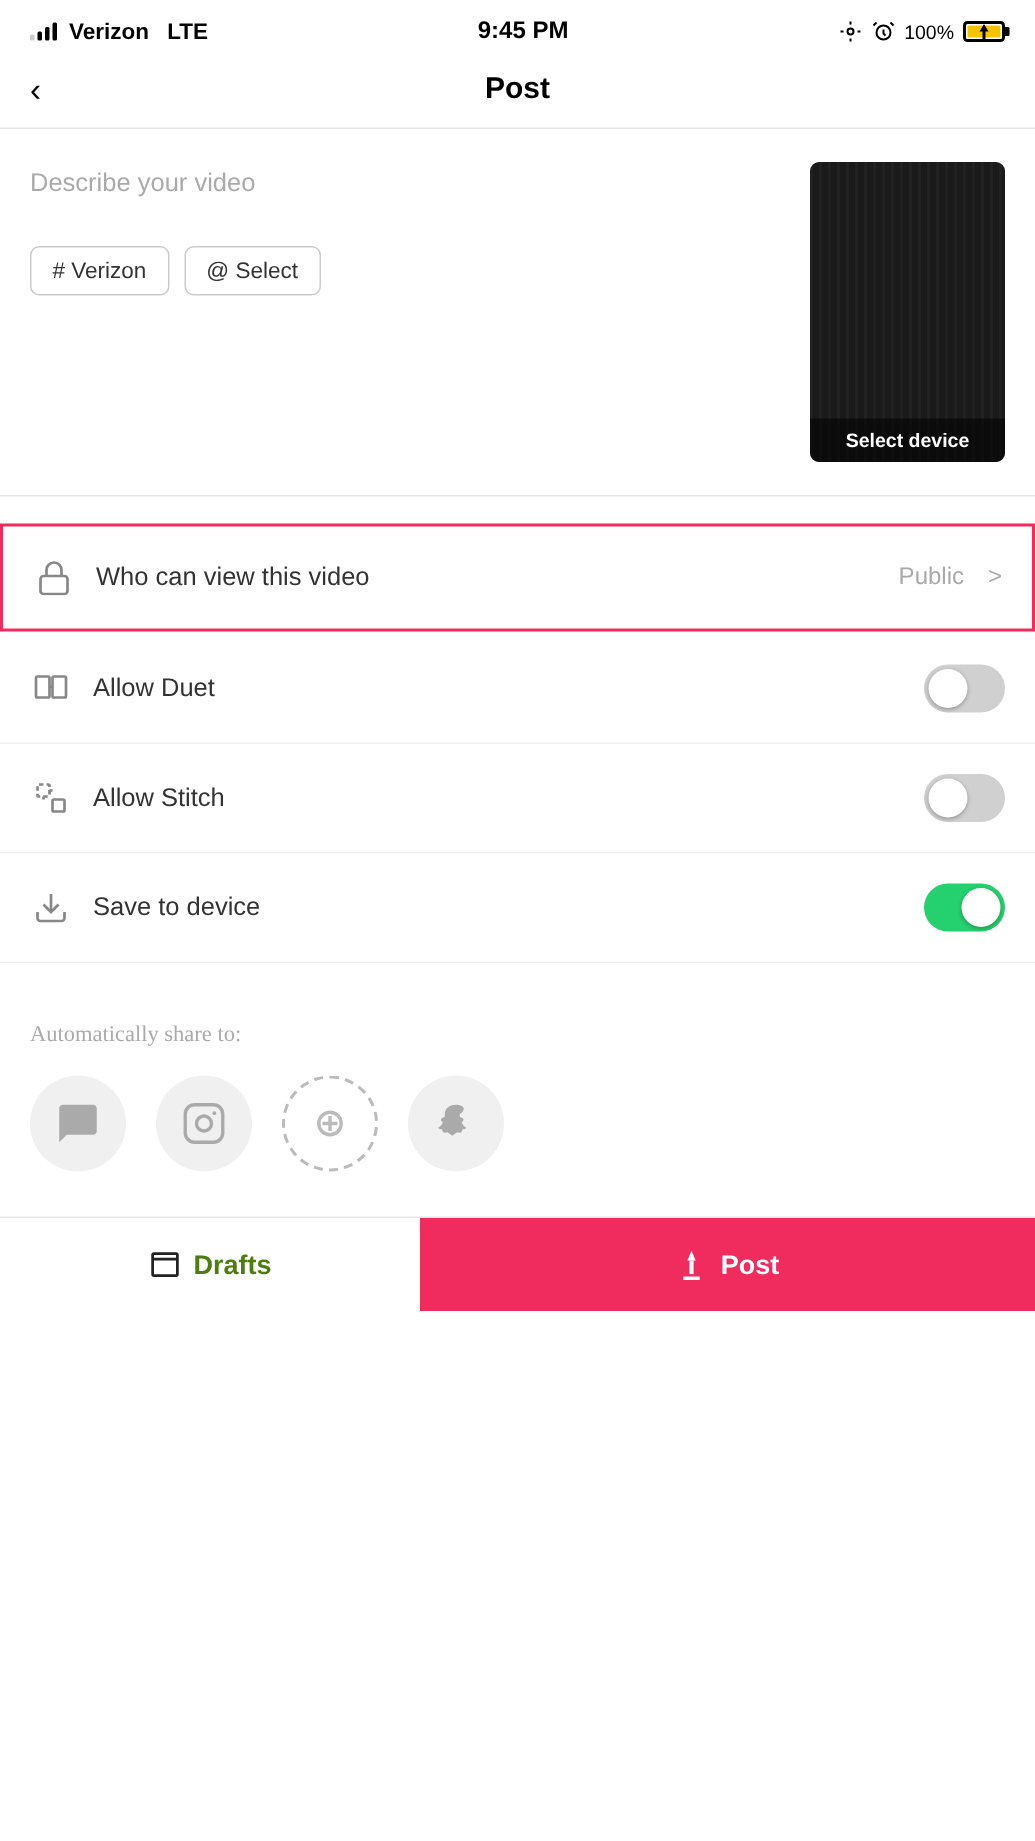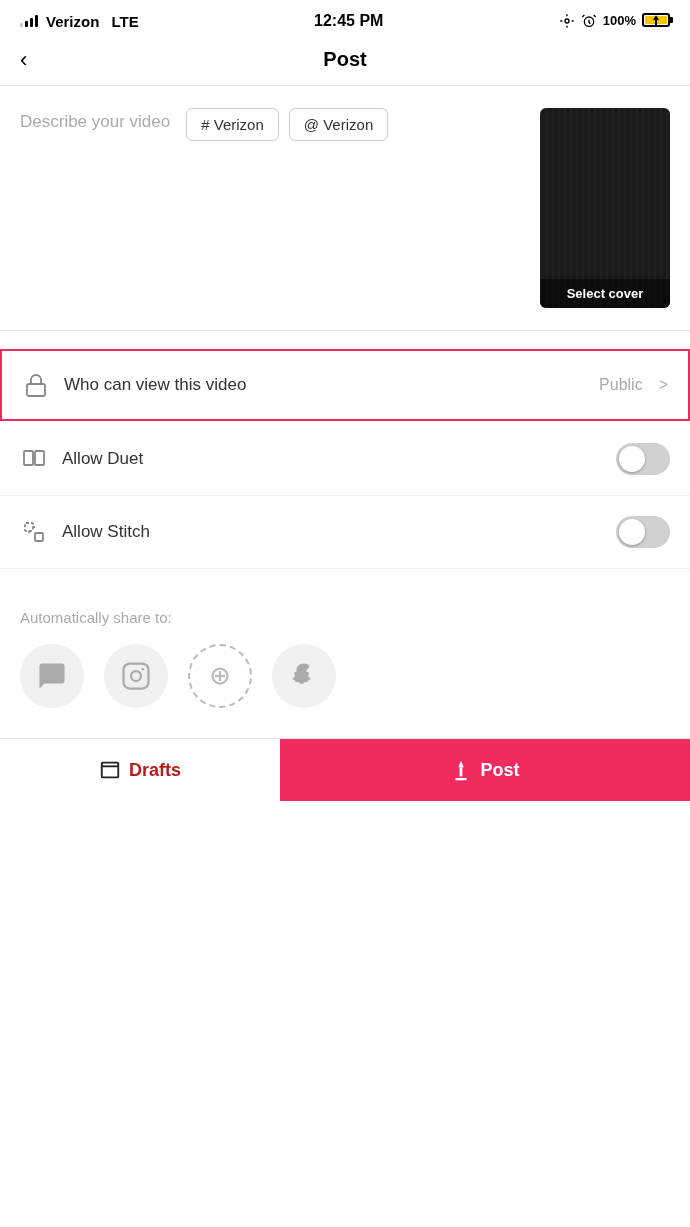--- a/index.html
+++ b/index.html
@@ -39,24 +39,24 @@
       background: #000;
       border-radius: 1px;
     }
     .signal-bar.empty { background: #ccc; }
     .status-center {
       font-size: 16px;
       font-weight: 600;
     }
     .status-right {
       display: flex;
-      align-items: flex-start;
+      align-items: center;
       gap: 6px;
       font-size: 13px;
-      font-weight: 700;
+      font-weight: 400;
     }
     .battery-container {
       display: flex;
       align-items: center;
       gap: 2px;
     }
     .battery {
       width: 28px;
       height: 14px;
       border: 2px solid #000;
@@ -116,22 +116,22 @@
     .video-section {
       display: flex;
       align-items: flex-start;
       padding: 22px 20px;
       border-bottom: 1px solid #e8e8e8;
       gap: 16px;
     }
     .description-area {
       flex: 1;
       display: flex;
-      flex-direction: row;
-      gap: 16px;
+      flex-direction: column;
+      gap: 32px;
     }
     .description-placeholder {
       color: #aaa;
       font-size: 17px;
       padding-top: 4px;
     }
     .tag-buttons {
       display: flex;
       gap: 10px;
     }
@@ -247,20 +247,21 @@
       background: #fff;
       box-shadow: 0 1px 3px rgba(0,0,0,0.3);
       transition: left 0.2s;
     }
     .toggle.on .toggle-knob { left: 25px; }
     .toggle.off .toggle-knob { left: 3px; }
 
     
     .auto-share-section {
       padding: 24px 20px 20px;
+      font-family: Liberation Serif, serif;
     }
     .auto-share-title {
       font-size: 15px;
       color: #aaa;
       margin-bottom: 18px;
     }
     .share-icons-row {
       display: flex;
       gap: 20px;
       align-items: center;
@@ -296,21 +297,21 @@
       padding: 20px 10px;
       font-size: 18px;
       font-weight: 600;
       background: #fff;
       border: none;
       cursor: pointer;
       display: flex;
       align-items: center;
       justify-content: center;
       gap: 8px;
-      color: #b91c1c;
+      color: #4d7c0f;
     }
     .post-btn {
       flex: 1.5;
       padding: 20px 10px;
       font-size: 18px;
       font-weight: 700;
       background: #f02C5F;
       border: none;
       cursor: pointer;
       color: #fff;
@@ -328,21 +329,21 @@
     <div class="signal-bars">
       <div class="signal-bar empty" style="height:4px"></div>
       <div class="signal-bar" style="height:6px"></div>
       <div class="signal-bar" style="height:9px"></div>
       <div class="signal-bar" style="height:12px"></div>
     </div>
     <span>Verizon</span>
     &nbsp;
     <span>LTE</span>
   </div>
-  <div class="status-center">12:45 PM</div>
+  <div class="status-center">9:45 PM</div>
   <div class="status-right">
 
     <svg width="16" height="16" viewBox="0 0 24 24" fill="none" stroke="#000" stroke-width="2">
       <circle cx="12" cy="12" r="3"></circle>
         <path d="M12 2v3M12 19v3M2 12h3M19 12h3"></path>
     </svg>
     <svg width="16" height="16" viewBox="0 0 24 24" fill="none" stroke="#000" stroke-width="2">
       <circle cx="12" cy="13" r="7"></circle>
         <path d="M12 10v4l2 2"></path>
         <path d="M5 3l-3 3M19 3l3 3"></path>
@@ -363,25 +364,25 @@
 <div class="top-nav">
   <div class="back-btn">‹</div>
   <span class="page-title">Post</span>
 </div>
 
 <div class="video-section">
   <div class="description-area">
     <div class="description-placeholder">Describe your video</div>
     <div class="tag-buttons">
       <button class="tag-btn"># Verizon</button>
-      <button class="tag-btn">@ Verizon</button>
+      <button class="tag-btn">@ Select</button>
     </div>
   </div>
   <div class="video-thumbnail">
-    <div class="select-cover-label">Select cover</div>
+    <div class="select-cover-label">Select device</div>
   </div>
 </div>
 
 <div class="settings-list">
 
   <div class="setting-row highlighted">
     <div class="setting-icon">
       <svg viewBox="0 0 24 24" fill="none" stroke="#888" stroke-width="1.8">
         <rect x="3" y="11" width="18" height="12" rx="2" ry="2"></rect>
         <path d="M7 11V7a5 5 0 0 1 10 0v4"></path>
@@ -417,20 +418,33 @@
         <line x1="11" y1="7" x2="13" y2="7" stroke-dasharray="2,2"></line>
         <line x1="7" y1="11" x2="7" y2="13" stroke-dasharray="2,2"></line>
       </svg>
     </div>
     <span class="setting-label">Allow Stitch</span>
     <div class="toggle off">
       <div class="toggle-knob"></div>
     </div>
   </div>
 
+  <div class="setting-row">
+    <div class="setting-icon">
+      <svg viewBox="0 0 24 24" fill="none" stroke="#888" stroke-width="1.8">
+        <path d="M21 15v4a2 2 0 0 1-2 2H5a2 2 0 0 1-2-2v-4"></path>
+        <polyline points="7 10 12 15 17 10"></polyline>
+        <line x1="12" y1="15" x2="12" y2="3"></line>
+      </svg>
+    </div>
+    <span class="setting-label">Save to device</span>
+    <div class="toggle on">
+      <div class="toggle-knob"></div>
+    </div>
+  </div>
 
 </div>
 
 <div class="auto-share-section">
   <div class="auto-share-title">Automatically share to:</div>
   <div class="share-icons-row">
 
     <div class="share-icon-circle">
       <svg viewBox="0 0 24 24" fill="#aaa">
         <path d="M20 2H4c-1.1 0-2 .9-2 2v18l4-4h14c1.1 0 2-.9 2-2V4c0-1.1-.9-2-2-2z"></path>

